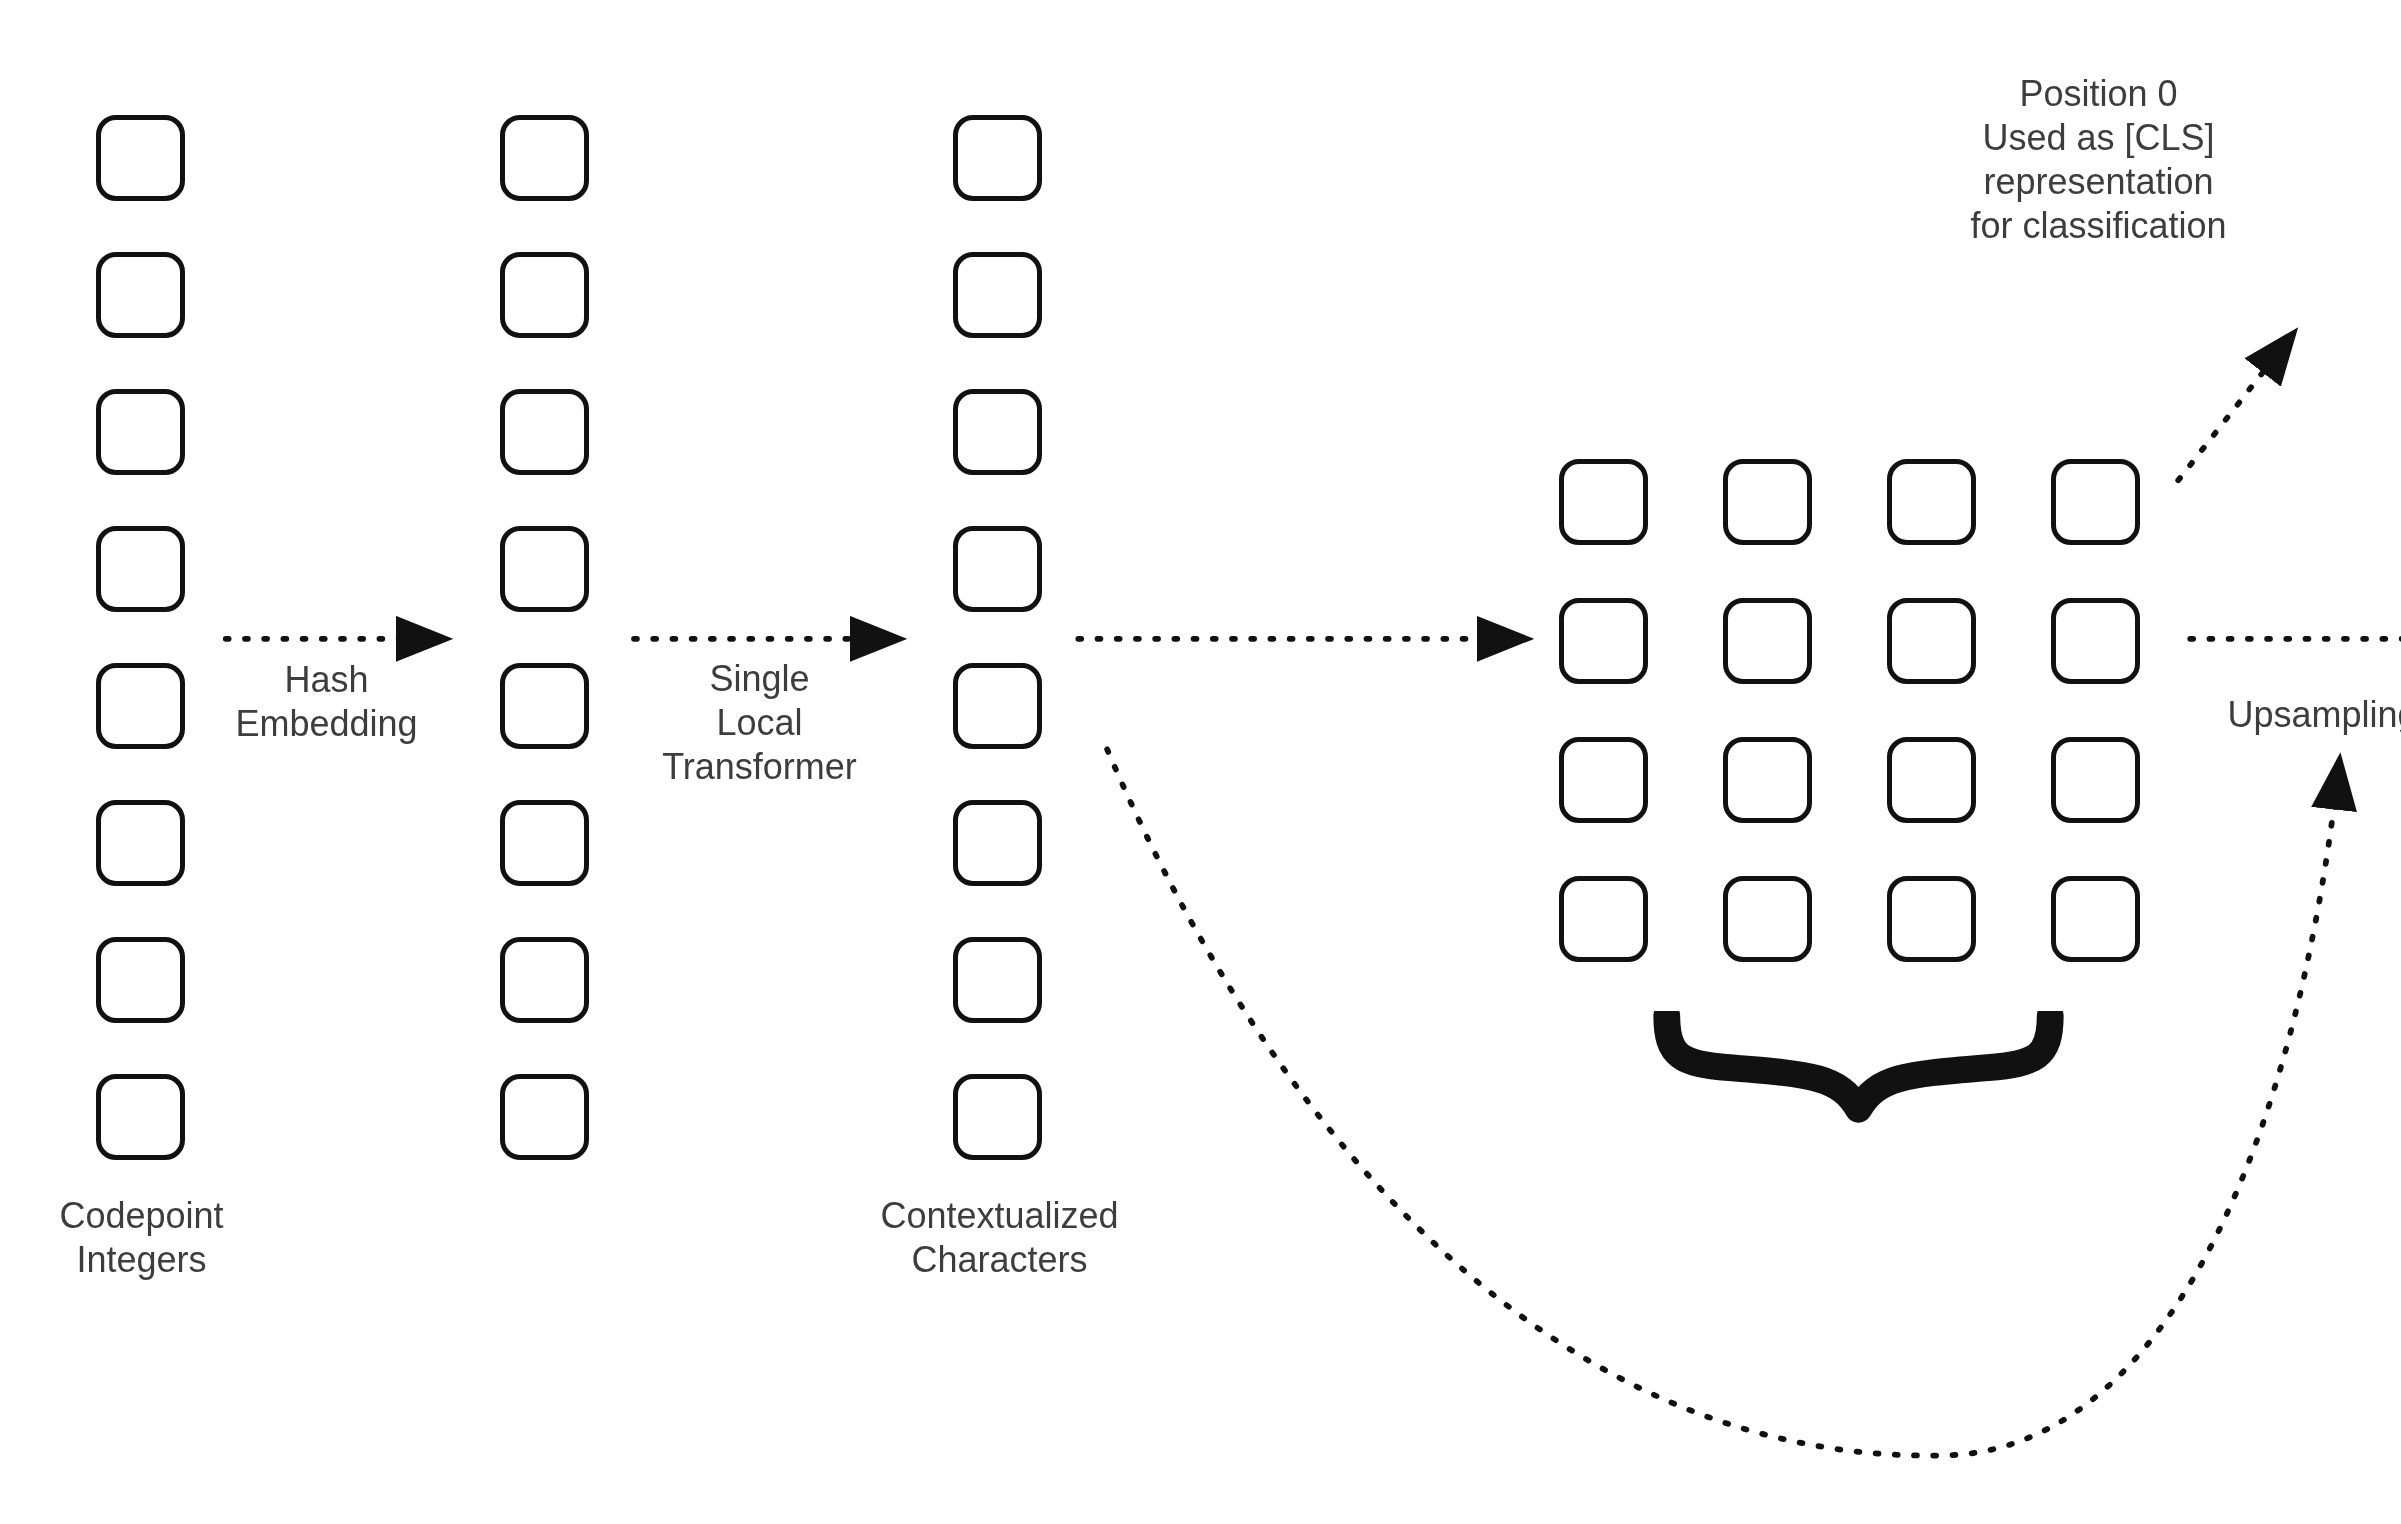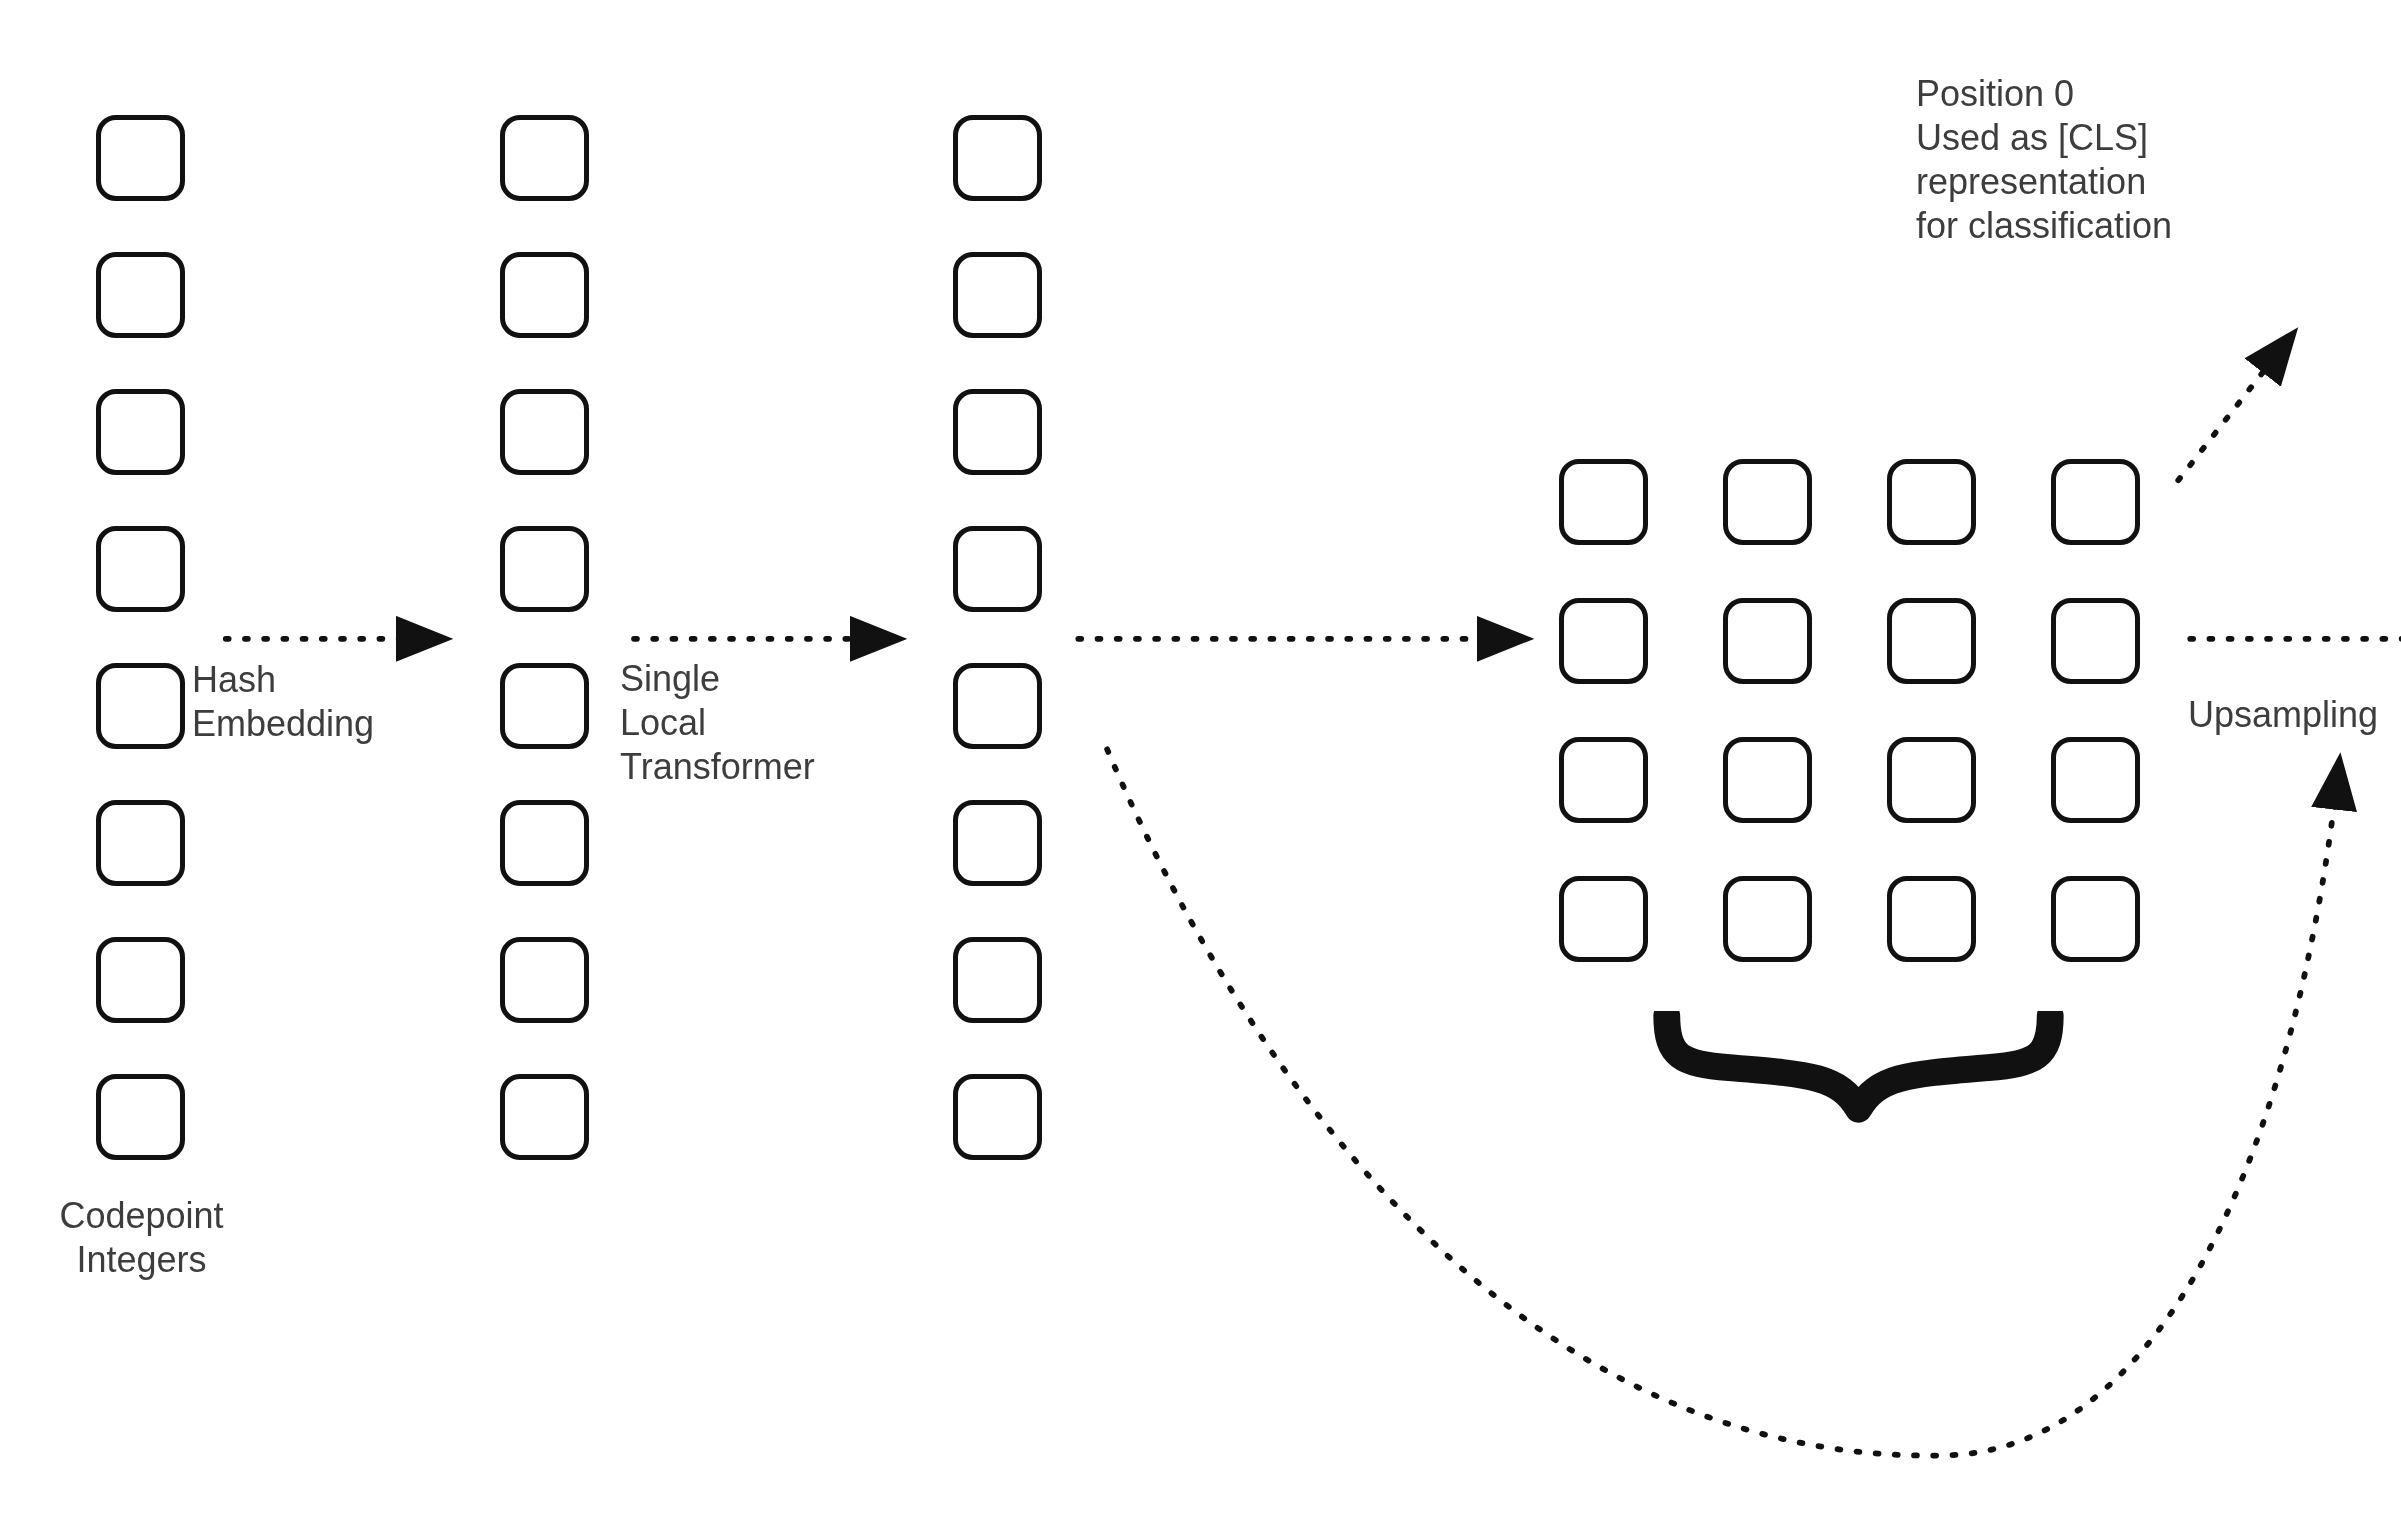--- a/index.html
+++ b/index.html
@@ -37,21 +37,21 @@
   .caption {
     position: absolute;
     text-align: center;
     font-size: 36px;
     line-height: 1.22;
     color: #3d3d3d;
     white-space: pre-line;
   }
   .arrow-label {
     position: absolute;
-    text-align: left;
+    text-align: center;
     font-size: 36px;
     line-height: 1.22;
     color: #3d3d3d;
     white-space: pre-line;
   }
   svg.overlay {
     position: absolute;
     left: 0;
     top: 0;
     width: 3307px;
@@ -94,20 +94,22 @@
   <div class="col" style="left:953px; top:115px;">
     <div class="cell"></div>
     <div class="cell"></div>
     <div class="cell"></div>
     <div class="cell"></div>
     <div class="cell"></div>
     <div class="cell"></div>
     <div class="cell"></div>
     <div class="cell"></div>
   </div>
+  <div class="caption" style="left:836px; top:1194px; width:327px;">Contextualized
+Characters</div>
 
   <div class="col" style="left:1559px; top:459px;">
     <div style="display:flex; gap:75px;">
       <div class="grid-col">
         <div class="cell"></div>
         <div class="cell"></div>
         <div class="cell"></div>
         <div class="cell"></div>
       </div>
       <div class="grid-col">

